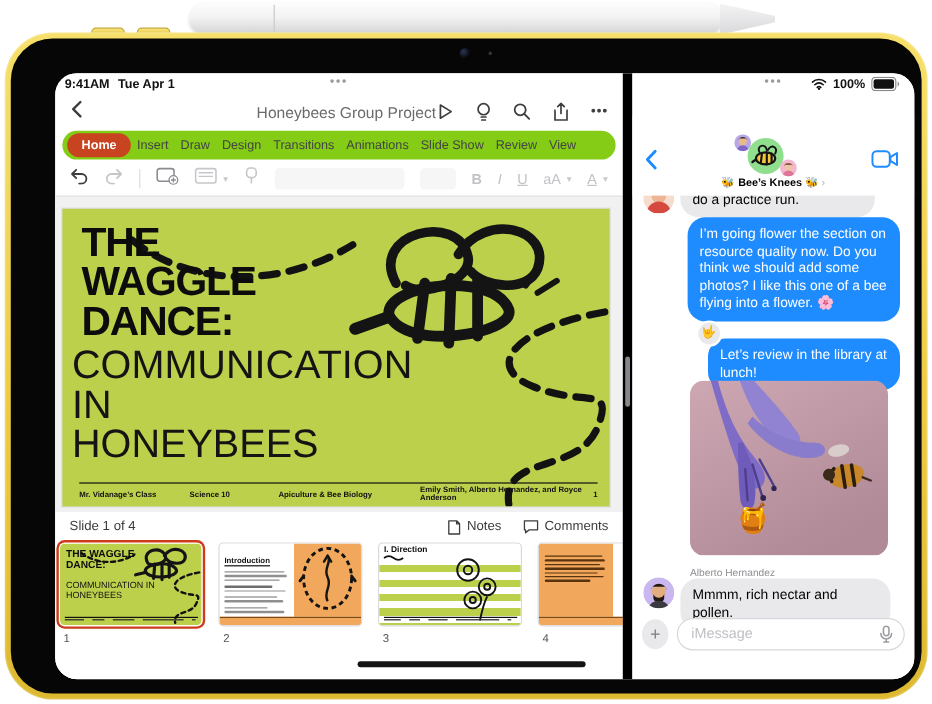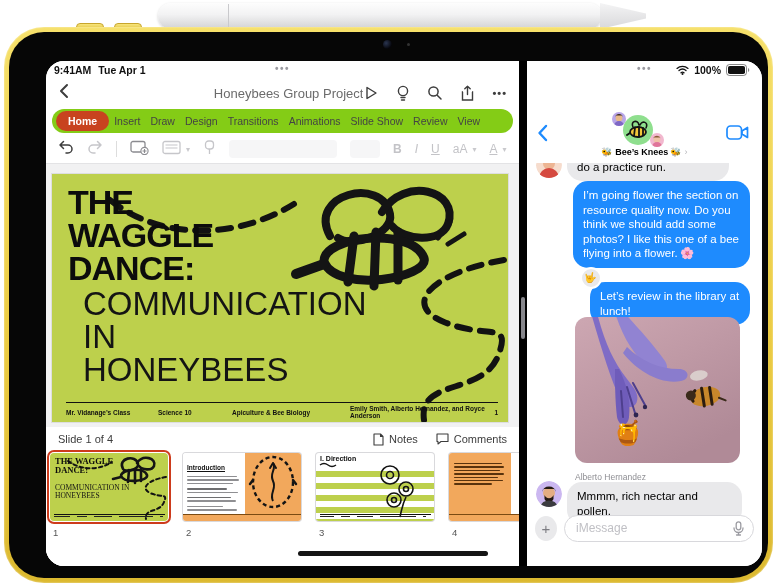--- a/index.html
+++ b/index.html
@@ -58,41 +58,41 @@
   .fmt-i{font-style:italic;font-weight:400;}
   .fmt-u{text-decoration:underline;font-weight:400;}
   .chev{font-size:8px;color:#c9c9cd;margin-left:-8px;}
 
   
   .ppt-canvas{position:absolute;left:0;right:0;top:102px;height:264px;background:#f1f1f2;border-top:1px solid #e3e3e5;}
   .slide{position:absolute;left:6px;top:10px;width:456px;height:248px;background:#bdd04c;overflow:hidden;
          box-shadow:0 0 0 1px rgba(0,0,0,.08);}
   .slide-title{position:absolute;left:16px;top:12px;font-weight:700;font-size:34px;line-height:33px;
                color:#0c0c0c;letter-spacing:-1px;}
-  .slide-sub{position:absolute;left:31px;top:113px;font-weight:300;font-size:33px;line-height:33px;
+  .slide-sub{position:absolute;left:8px;top:113px;font-weight:300;font-size:33px;line-height:33px;
              color:#141414;letter-spacing:0px;}
   .slide-foot{position:absolute;left:14px;right:10px;bottom:3px;border-top:1.5px solid #111;
               padding-top:2px;display:flex;align-items:center;font-size:6.5px;font-weight:700;color:#111;}
   .slide-foot .f0{width:92px;} .slide-foot .f1{width:74px;} .slide-foot .f2{width:118px;}
   .slide-foot .f3{flex:1;} .slide-foot .fp{width:10px;text-align:right;}
   .slide-art{position:absolute;inset:0;pointer-events:none;}
 
   
   .ppt-statusrow{position:absolute;left:0;right:0;top:366px;height:24px;background:#fff;
                  display:flex;align-items:center;padding:0 12px;font-size:11px;color:#3c3c3c;}
   .srow-right{margin-left:auto;display:flex;align-items:center;gap:18px;}
   .srow-btn{display:flex;align-items:center;gap:5px;color:#3c3c3c;}
 
   
   .thumbs{position:absolute;left:0;right:0;top:390px;height:115px;background:#fff;}
   .thumb-rail{position:absolute;left:4px;top:2px;display:flex;gap:15px;}
   .thumb{position:relative;width:118px;}
   .thumb-card{position:relative;width:118px;height:68px;border-radius:3px;overflow:hidden;background:#fff;
               box-shadow:0 0 0 1px #d9d9dc;}
-  .thumb.sel .thumb-card{box-shadow:0 0 0 1px #fff,0 0 0 3px #cd3b1c;border-radius:4px;font-family:Liberation Serif, serif;}
+  .thumb.sel .thumb-card{box-shadow:0 0 0 1px #fff,0 0 0 3px #cd3b1c;border-radius:4px;}
   .thumb-num{margin-top:6px;margin-left:3px;font-size:9.5px;color:#555;}
   .t-green{position:absolute;inset:0;background:#bdd04c;}
   .t1-title{position:absolute;left:5px;top:4px;width:64px;font-size:8.5px;line-height:8.5px;font-weight:700;color:#0c0c0c;}
   .t1-sub{position:absolute;left:5px;top:31px;width:78px;font-size:7.5px;line-height:8px;font-weight:300;color:#141414;}
   .t-footline{position:absolute;left:4px;right:3px;bottom:4px;border-top:0.8px solid #111;display:flex;gap:7px;padding-top:1px;}
   .t-footline i{display:block;height:1.3px;background:#222;}
   .t2-left{position:absolute;left:0;top:0;width:62px;height:61px;background:#fff;padding:3px 4px;}
   .t2-head{font-size:6.5px;font-weight:700;color:#111;border-bottom:1px solid #111;display:inline-block;line-height:7px;}
   .tline{height:1.4px;background:#8f8f92;margin-top:2px;border-radius:1px;}
   .tline.d{background:#6e6e70;}

